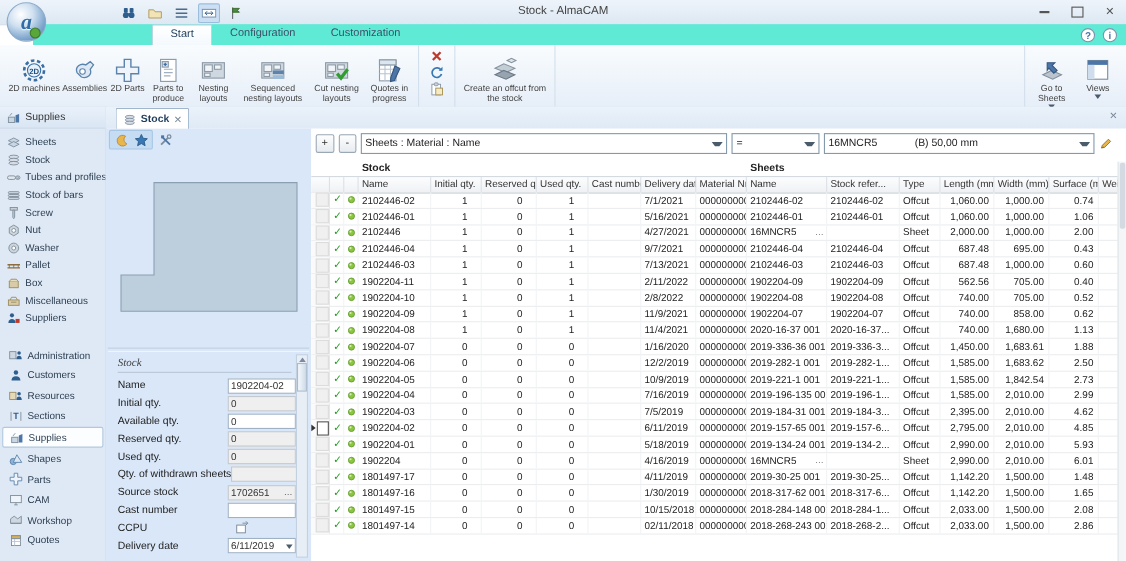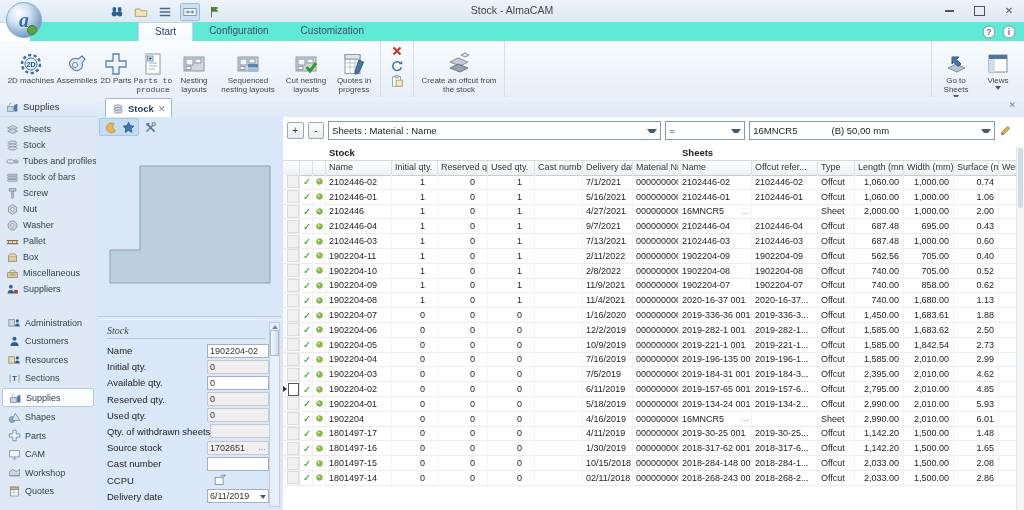--- a/index.html
+++ b/index.html
@@ -223,21 +223,21 @@
             <div class="rlabel">Assemblies</div>
           </div>
           <div class="rbtn" style="width: 34px;">
             <span class="ic big">
               <svg viewBox="0 0 24 24">
                 <path d="M9 2h6v7h7v6h-7v7H9v-7H2V9h7z" fill="#eef4fa" stroke="#5b83ab" stroke-width="1.3"></path>
               </svg>
             </span>
             <div class="rlabel">2D Parts</div>
           </div>
-          <div class="rbtn" style="width: 40px; font-family: Liberation Mono, monospace;">
+          <div class="rbtn" style="width: 40px;">
             <span class="ic big">
               <svg viewBox="0 0 24 24">
                 <rect x="5" y="2" width="14" height="20" fill="#fff" stroke="#8a98a8"></rect>
                 <path d="M8 11h8M8 14h8M8 17h6" stroke="#9fb0c0"></path>
                 <rect x="6.5" y="4" width="5.5" height="5" fill="#d9e4ef" stroke="#8a98a8"></rect>
                 <path d="M9.2 5v3M7.7 6.5h3" stroke="#3a6ea5" stroke-width="1.2"></path>
               </svg>
             </span>
             <div class="rlabel">Parts to produce</div>
           </div>
@@ -746,21 +746,21 @@
         <span class="hcell"></span>
         <span class="hcell"></span>
         <span class="hcell">Name</span>
         <span class="hcell">Initial qty.</span>
         <span class="hcell">Reserved q...</span>
         <span class="hcell">Used qty.</span>
         <span class="hcell">Cast number</span>
         <span class="hcell">Delivery date</span>
         <span class="hcell">Material Nr</span>
         <span class="hcell">Name</span>
-        <span class="hcell">Offcut refer...</span>
+        <span class="hcell">Stock refer...</span>
         <span class="hcell">Type</span>
         <span class="hcell">Length (mm)</span>
         <span class="hcell">Width (mm)</span>
         <span class="hcell">Surface (m²)</span>
         <span class="hcell">Wei...</span>
       </div>
     <div class="tbody">
         <div class="trow">
           <span class="rhcell">
             <span class="rhbox"></span>

